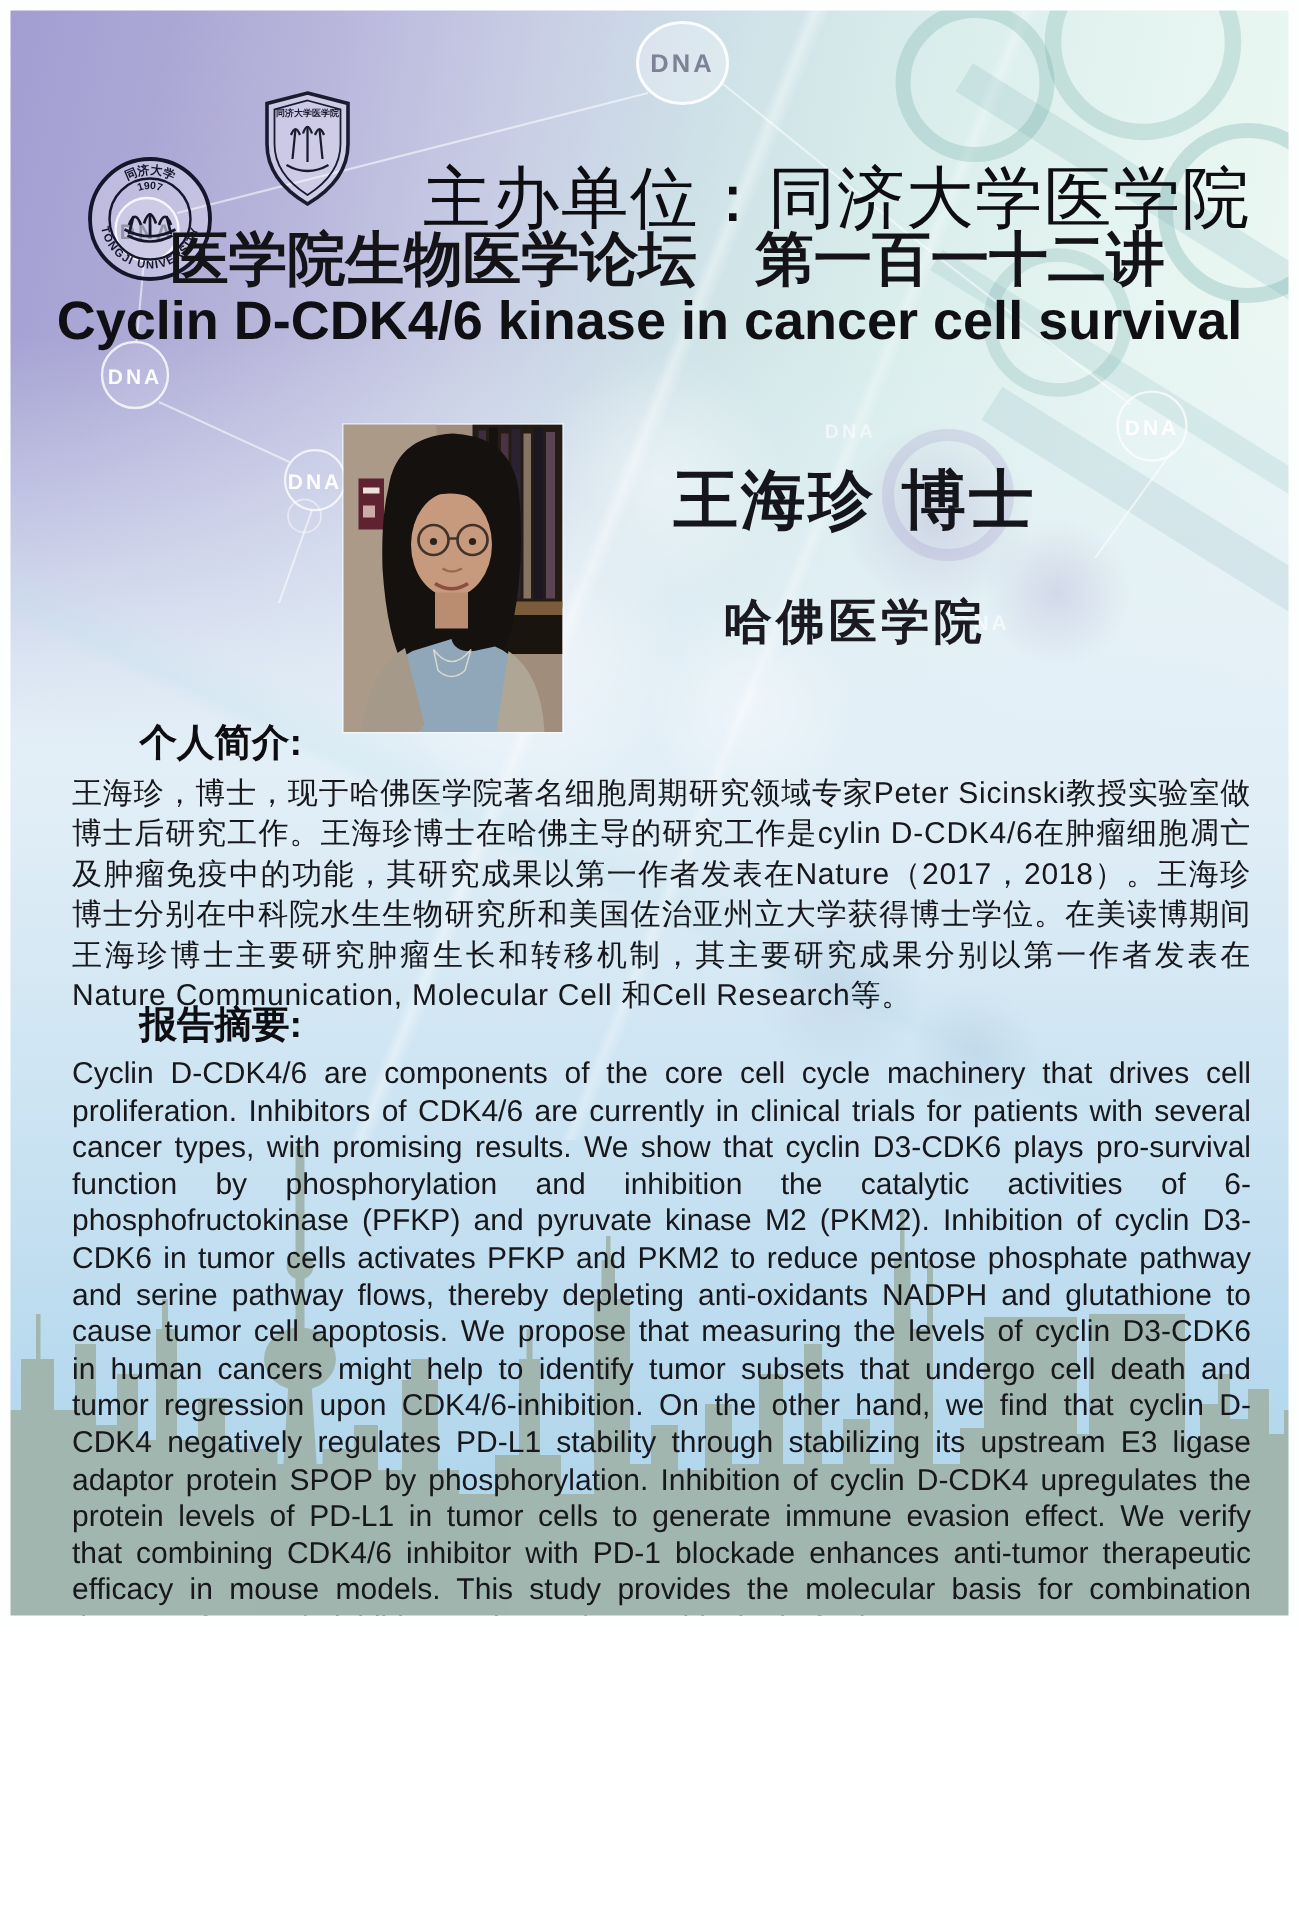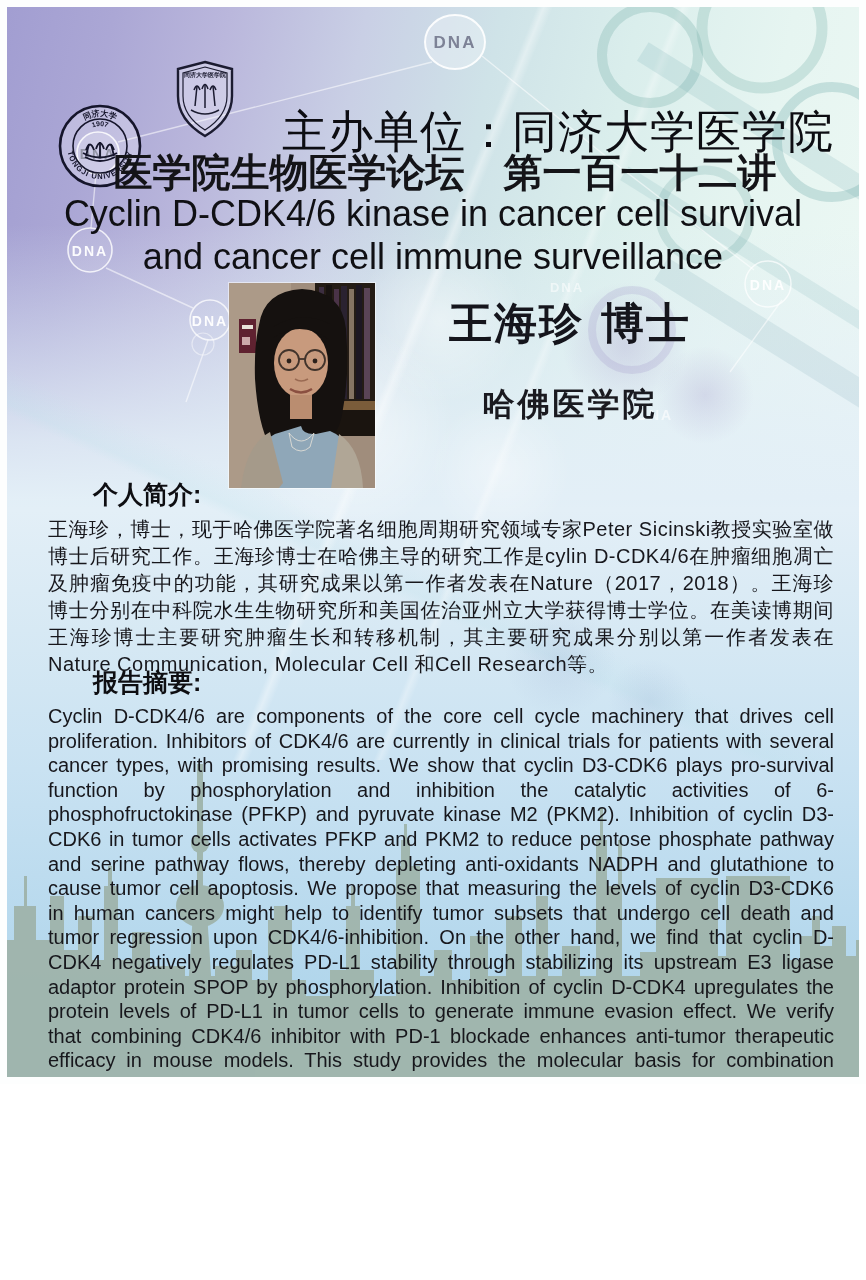--- a/index.html
+++ b/index.html
@@ -38,24 +38,24 @@
   .content{position:absolute;inset:0;z-index:5;}
   .logo{position:absolute;}
   .logo-seal{left:58px;top:104px;}
   .logo-shield{left:174px;top:60px;}
   .organizer{position:absolute;left:250px;width:616px;top:72px;text-align:center;
     font-family:"DejaVu Serif","Liberation Serif",serif;font-weight:400;
     font-size:45px;letter-spacing:1px;color:#0d0d12;}
   .forum{position:absolute;left:12px;width:866px;top:146px;text-align:center;
     font-weight:600;font-size:39px;color:#141418;}
   .title-en{position:absolute;left:0;width:866px;top:192px;text-align:center;
-    font-weight:400;font-size:36px;line-height:43px;color:#101014;}
+    font-weight:700;font-size:36px;line-height:43px;color:#101014;}
   .photo{position:absolute;left:229px;top:283px;width:146px;height:205px;
     box-shadow:0 0 0 1px rgba(255,255,255,.5);}
-  .speaker{position:absolute;left:385px;top:295px;width:370px;text-align:center;}
+  .speaker{position:absolute;left:385px;top:305px;width:370px;text-align:center;}
   .speaker-name{font-family:"DejaVu Serif","Liberation Serif",serif;font-weight:700;
     font-size:43px;color:#15151c;letter-spacing:2px;}
   .speaker-aff{margin-top:30px;font-family:"DejaVu Serif","Liberation Serif",serif;
     font-weight:600;font-size:32px;color:#1a1a20;letter-spacing:3px;}
   .section{position:absolute;left:48px;right:32px;}
   .bio-sec{top:478px;}
   .abs-sec{top:666px;}
   .sec-heading{font-weight:700;font-size:25px;color:#0e0e12;padding-left:45px;}
   .sec-body{margin-top:5px;text-align:justify;color:#17171c;}
   .bio-body{font-size:20px;line-height:27px;letter-spacing:.5px;}
@@ -167,21 +167,20 @@
         <line x1="31" y1="24" x2="31" y2="48"></line>
         <line x1="39" y1="26" x2="41" y2="46"></line>
         <path d="M17,50 Q31,58 45,50"></path>
       </g>
     </svg>
 
     <h1 class="organizer">主办单位：同济大学医学院</h1>
     <div class="forum">医学院生物医学论坛　第一百一十二讲</div>
     <div class="title-en">
       <div>Cyclin D-CDK4/6 kinase in cancer cell survival</div>
-      <div>and cancer cell immune surveillance</div>
     </div>
 
     <svg class="photo" width="146" height="205" viewBox="0 0 146 205">
       <rect x="0" y="0" width="146" height="205" fill="#a08d7c"></rect>
       <rect x="0" y="0" width="62" height="205" fill="#ac9a88"></rect>
       <rect x="0" y="130" width="146" height="75" fill="#b3a austen" opacity="0"></rect>
       <rect x="10" y="36" width="17" height="34" fill="#5f2230"></rect>
       <rect x="13" y="42" width="11" height="4" fill="#e8e2d8"></rect>
       <rect x="13" y="54" width="8" height="8" fill="#caa"></rect>
       <rect x="86" y="0" width="60" height="122" fill="#241c15"></rect>

